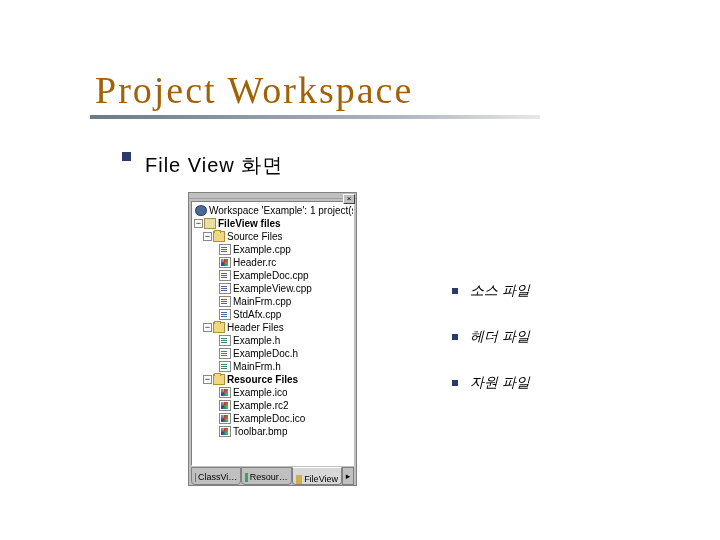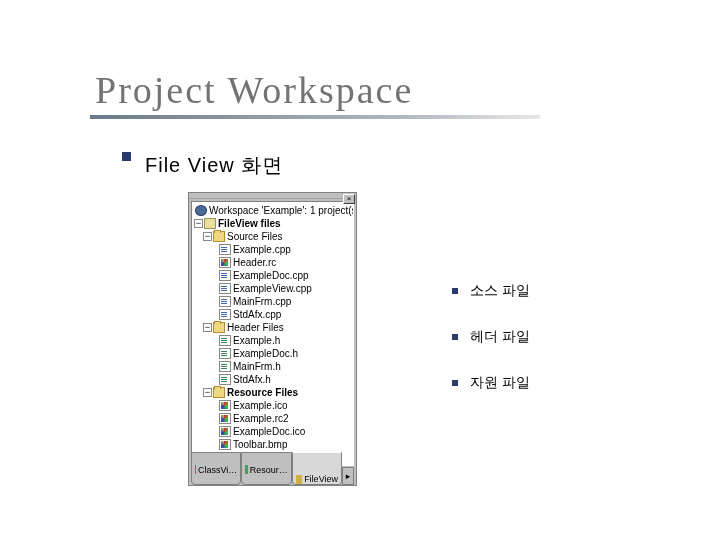--- a/index.html
+++ b/index.html
@@ -13,21 +13,21 @@
     position: relative;
   }
   .slide-title {
     position: absolute;
     left: 95px;
     top: 68px;
     font-family: "Times New Roman", serif;
     font-size: 38px;
     font-weight: 400;
     letter-spacing: 2px;
-    color: #737373;
+    color: #a16207;
   }
   .title-underline {
     position: absolute;
     left: 90px;
     top: 115px;
     width: 450px;
     height: 4px;
     background: linear-gradient(to right, #6a7a8a 0%, #b0b8c0 70%, #e8e8e8 100%);
   }
   .section-row {
@@ -119,21 +119,21 @@
   .ico-cpp::after{content:''; position:absolute; left:1px; top:2px; width:6px; height:5px; background:repeating-linear-gradient(#4466aa,#4466aa 1px,transparent 1px,transparent 2px);}
   .ico-h { background:#fff; border:1px solid #888; position:relative;}
   .ico-h::after{content:''; position:absolute; left:1px; top:2px; width:6px; height:5px; background:repeating-linear-gradient(#3a8a5a,#3a8a5a 1px,transparent 1px,transparent 2px);}
   .ico-res { background:#fff; border:1px solid #888; position:relative;}
   .ico-res::after{content:''; position:absolute; left:1px; top:1px; width:7px; height:7px; background:conic-gradient(#c33,#3c3,#33c,#cc3);}
   .node-label { overflow:hidden; }
   .bold { font-weight: bold; }
   .tabs {
     position: absolute;
     bottom: 0; left: 2px; right: 14px;
-    height: 33px;
+    height: 18px;
     display: flex;
     background: #c0c0c0;
   }
   .tab {
     border: 1px solid #808080;
     border-top: 1px solid #808080;
     background: #c0c0c0;
     font-size: 9px;
     padding: 2px 3px 0 3px;
     margin-right: 0px;
@@ -148,20 +148,21 @@
   .ti-class{ background:#d04080;} .ti-res{ background:#40a060;} .ti-file{ background:#d0b040;}
   .scroll-arrow{
     position:absolute; bottom:0; right:2px; width:12px; height:18px;
     border:1px solid #808080; background:#c0c0c0; font-size:9px; text-align:center; line-height:16px;
   }
   .legend {
     position: absolute;
     left: 452px;
     top: 282px;
     font-size: 14px;
+    font-style: italic;
   }
   .legend-item { display:flex; align-items:center; margin-bottom: 28px;}
   .legend-item .sq-bullet { width:6px; height:6px; margin-right:12px;}
   .ind{ display:inline-block; flex-shrink:0;}
 </style>
 </head>
 <body>
 
 <div class="slide-title">Project Workspace</div>
 <div class="title-underline"></div>
@@ -237,25 +238,20 @@
     <div class="tree-node">
         <span class="ind" style="width:24px"></span>
         <span class="ico ico-h"></span>
         <span class="node-label">ExampleDoc.h</span>
       </div>
     <div class="tree-node">
         <span class="ind" style="width:24px"></span>
         <span class="ico ico-h"></span>
         <span class="node-label">MainFrm.h</span>
       </div>
-    <div class="tree-node">
-        <span class="ind" style="width:24px"></span>
-        <span class="ico ico-h"></span>
-        <span class="node-label">StdAfx.h</span>
-      </div>
 
     <div class="tree-node">
       <span class="ind" style="width:9px"></span>
       <span class="exp">−</span>
       <span class="ico ico-folder"></span>
       <span class="node-label bold">Resource Files</span>
     </div>
     <div class="tree-node">
         <span class="ind" style="width:24px"></span>
         <span class="ico ico-res"></span>

